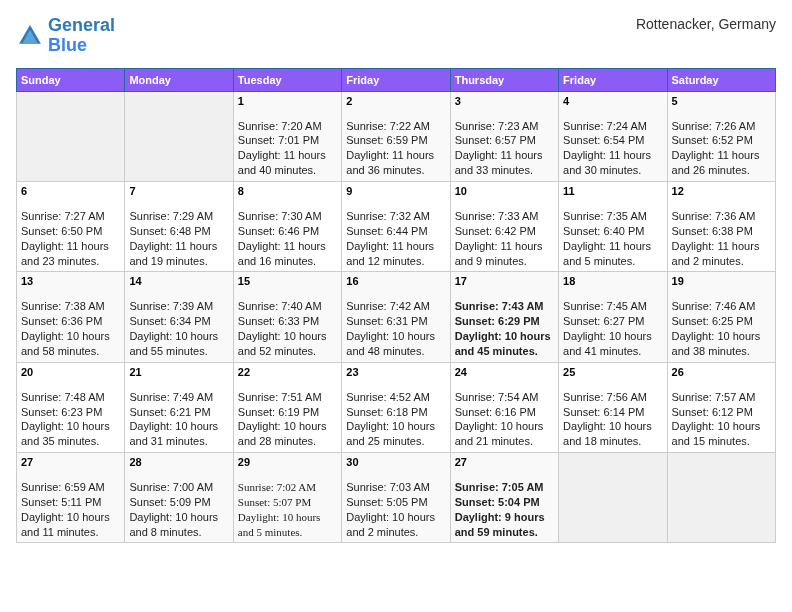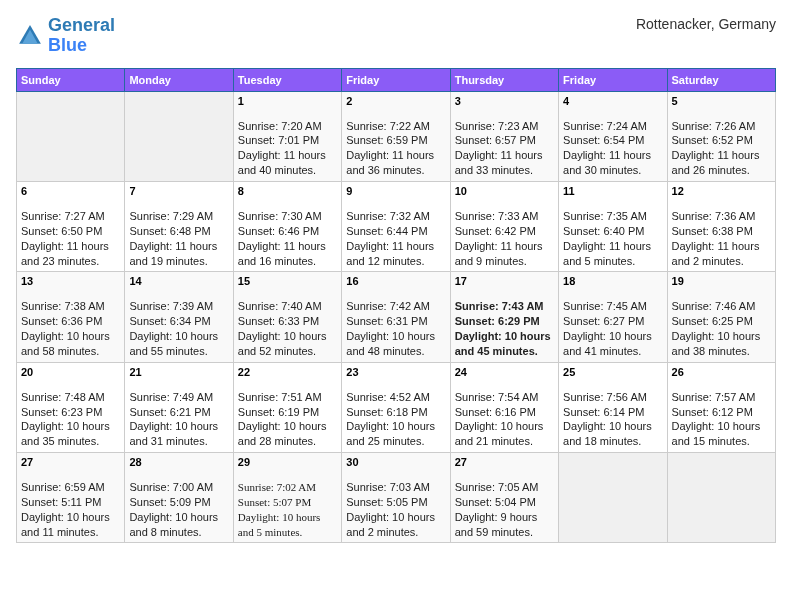--- a/index.html
+++ b/index.html
@@ -298,21 +298,21 @@
 Daylight: 10 hours and 5 minutes.</div>
         </td>
         <td>
           <span class="day-num">30</span>
           <div class="day-info" style="white-space: pre-line;">Sunrise: 7:03 AM
 Sunset: 5:05 PM
 Daylight: 10 hours and 2 minutes.</div>
         </td>
         <td>
           <span class="day-num">27</span>
-          <div class="day-info" style="white-space: pre-line;">Sunrise: 7:05 AM
+          <div class="day-info" style="white-space: pre-line; font-weight: bold;">Sunrise: 7:05 AM
 Sunset: 5:04 PM
 Daylight: 9 hours and 59 minutes.</div>
         </td>
         <td class="empty"></td>
         <td class="empty"></td>
       </tr>
     </tbody>
 </table>
 
 </body></html>

